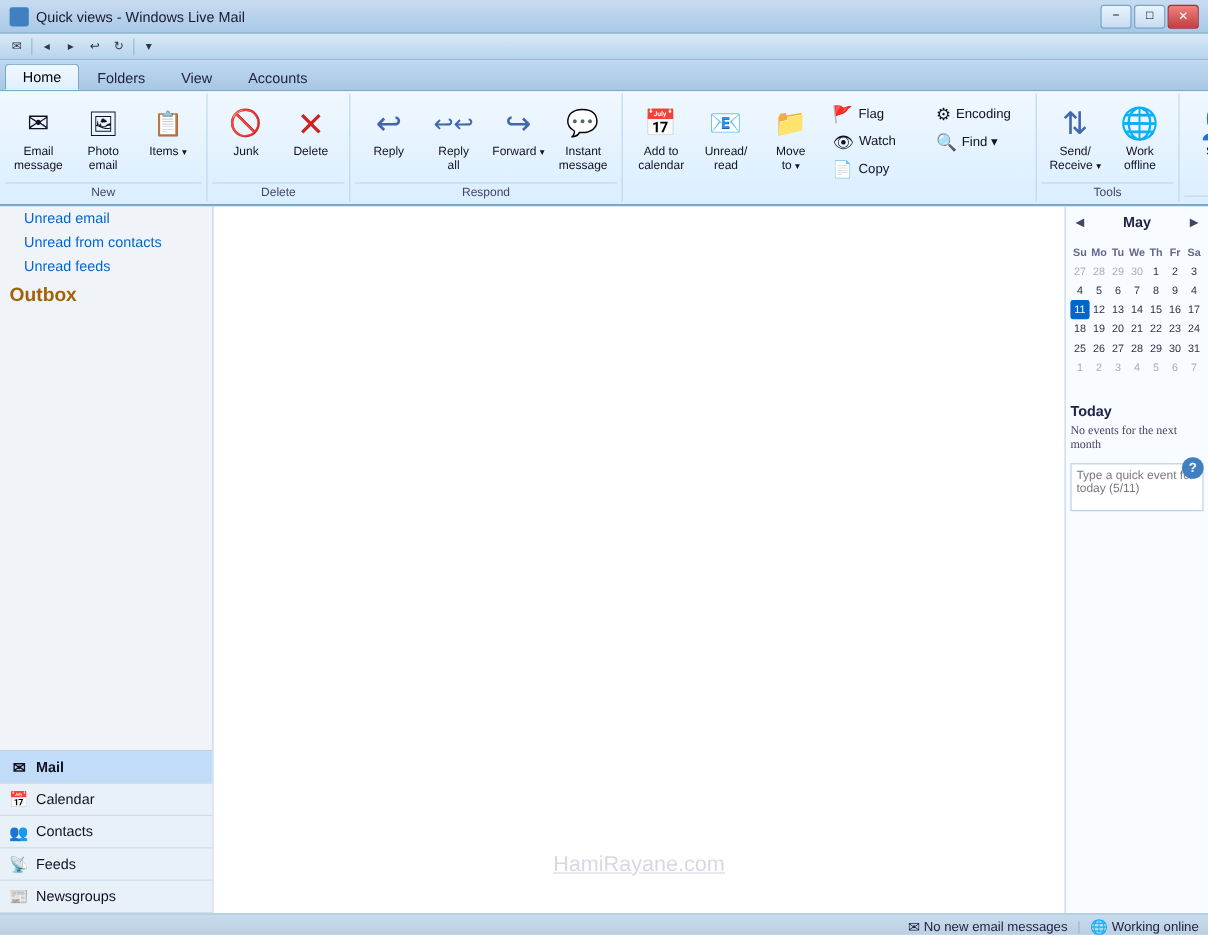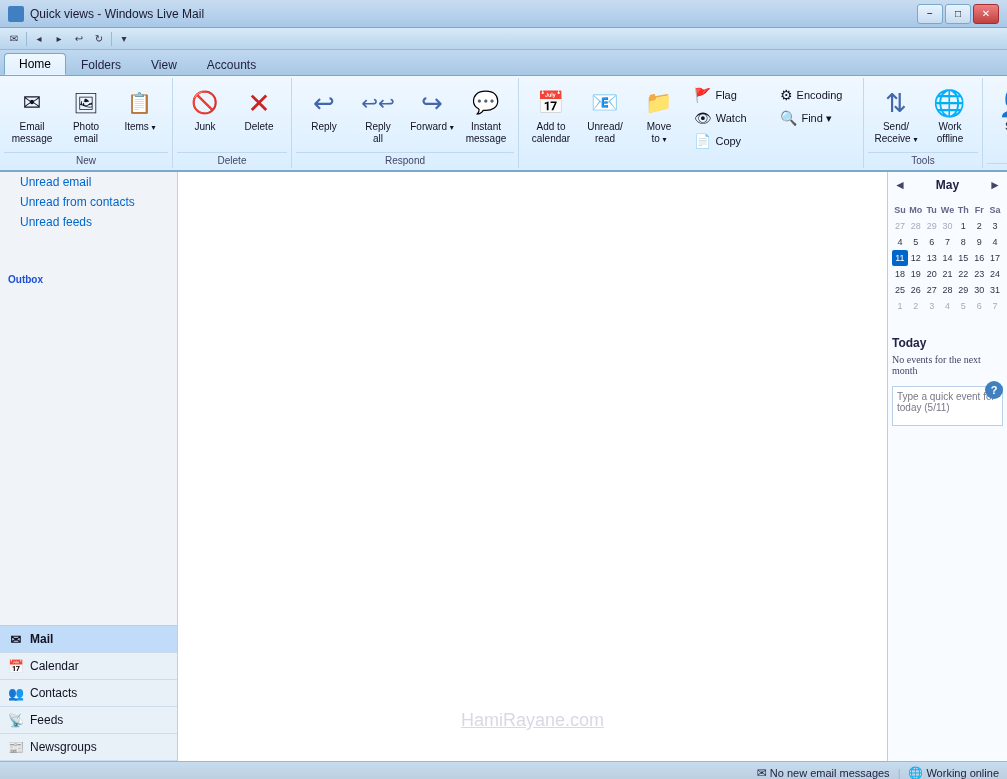--- a/index.html
+++ b/index.html
@@ -169,24 +169,23 @@
     }
     .sidebar-folder-item {
       padding: 3px 8px 3px 20px;
       font-size: 12px;
       color: #0066cc;
       cursor: pointer;
       display: flex; align-items: center; gap: 4px;
     }
     .sidebar-section-header {
       padding: 6px 8px 3px 8px;
-      font-size: 10px;
-      color: #1d4ed8;
+      font-size: 16px;
+      color: #a16207;
       font-weight: bold;
-      margin-top: 36px;
     }
     #sidebar-nav {
       border-top: 1px solid #b8d0e8;
       background: #e8f0f8;
       margin-top: auto;
     }
     .sidebar-nav-item {
       display: flex; align-items: center; gap: 6px;
       padding: 5px 8px;
       font-size: 12px; color: #112;

